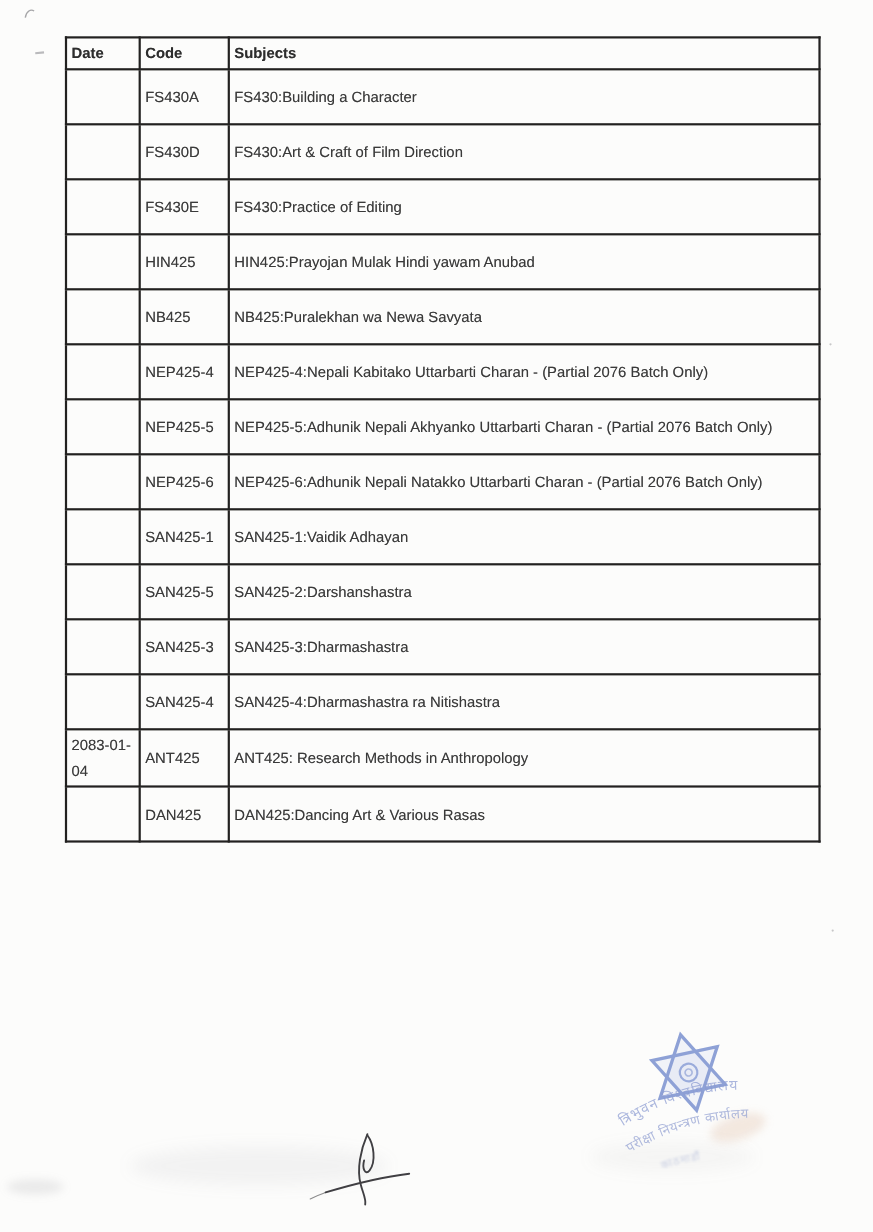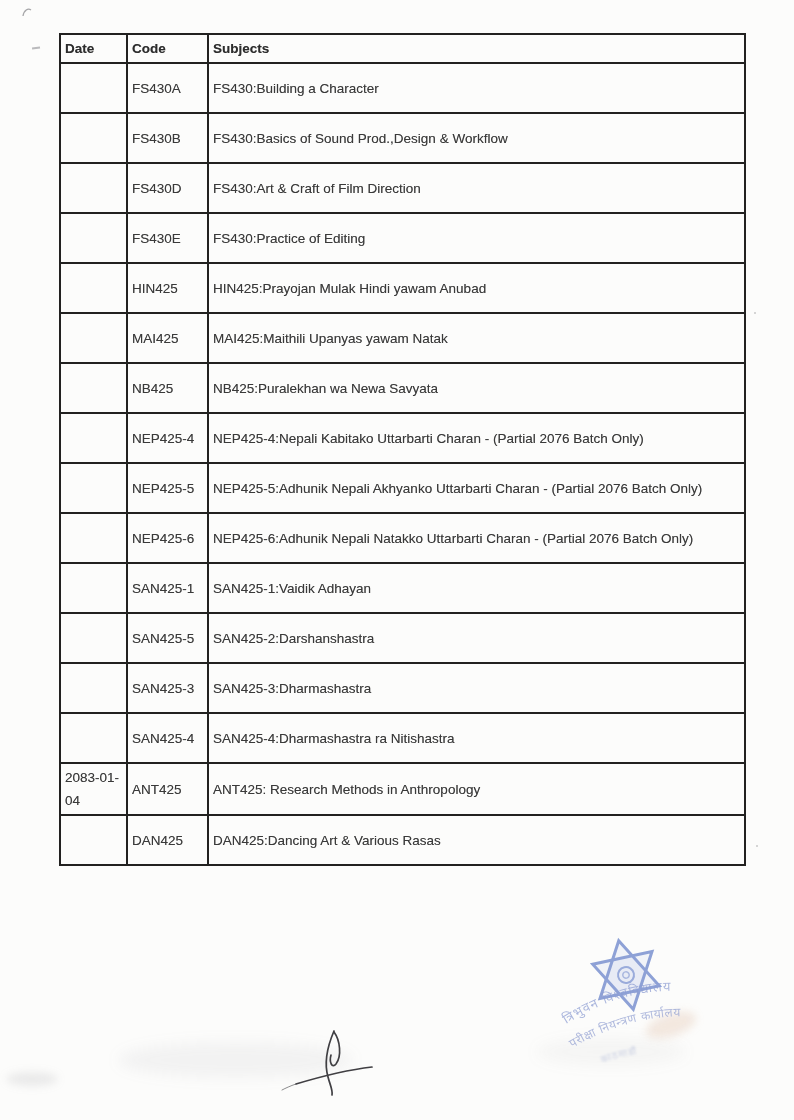--- a/index.html
+++ b/index.html
@@ -74,42 +74,32 @@
       </tr>
     </thead>
     <tbody>
       <tr>
         <td></td>
         <td>FS430A</td>
         <td>FS430:Building a Character</td>
       </tr>
       <tr>
         <td></td>
-        <td>FS430B</td>
-        <td>FS430:Basics of Sound Prod.,Design &amp; Workflow</td>
-      </tr>
-      <tr>
-        <td></td>
         <td>FS430D</td>
         <td>FS430:Art &amp; Craft of Film Direction</td>
       </tr>
       <tr>
         <td></td>
         <td>FS430E</td>
         <td>FS430:Practice of Editing</td>
       </tr>
       <tr>
         <td></td>
         <td>HIN425</td>
         <td>HIN425:Prayojan Mulak Hindi yawam Anubad</td>
-      </tr>
-      <tr>
-        <td></td>
-        <td>MAI425</td>
-        <td>MAI425:Maithili Upanyas yawam Natak</td>
       </tr>
       <tr>
         <td></td>
         <td>NB425</td>
         <td>NB425:Puralekhan wa Newa Savyata</td>
       </tr>
       <tr>
         <td></td>
         <td>NEP425-4</td>
         <td>NEP425-4:Nepali Kabitako Uttarbarti Charan - (Partial 2076 Batch Only)</td>

